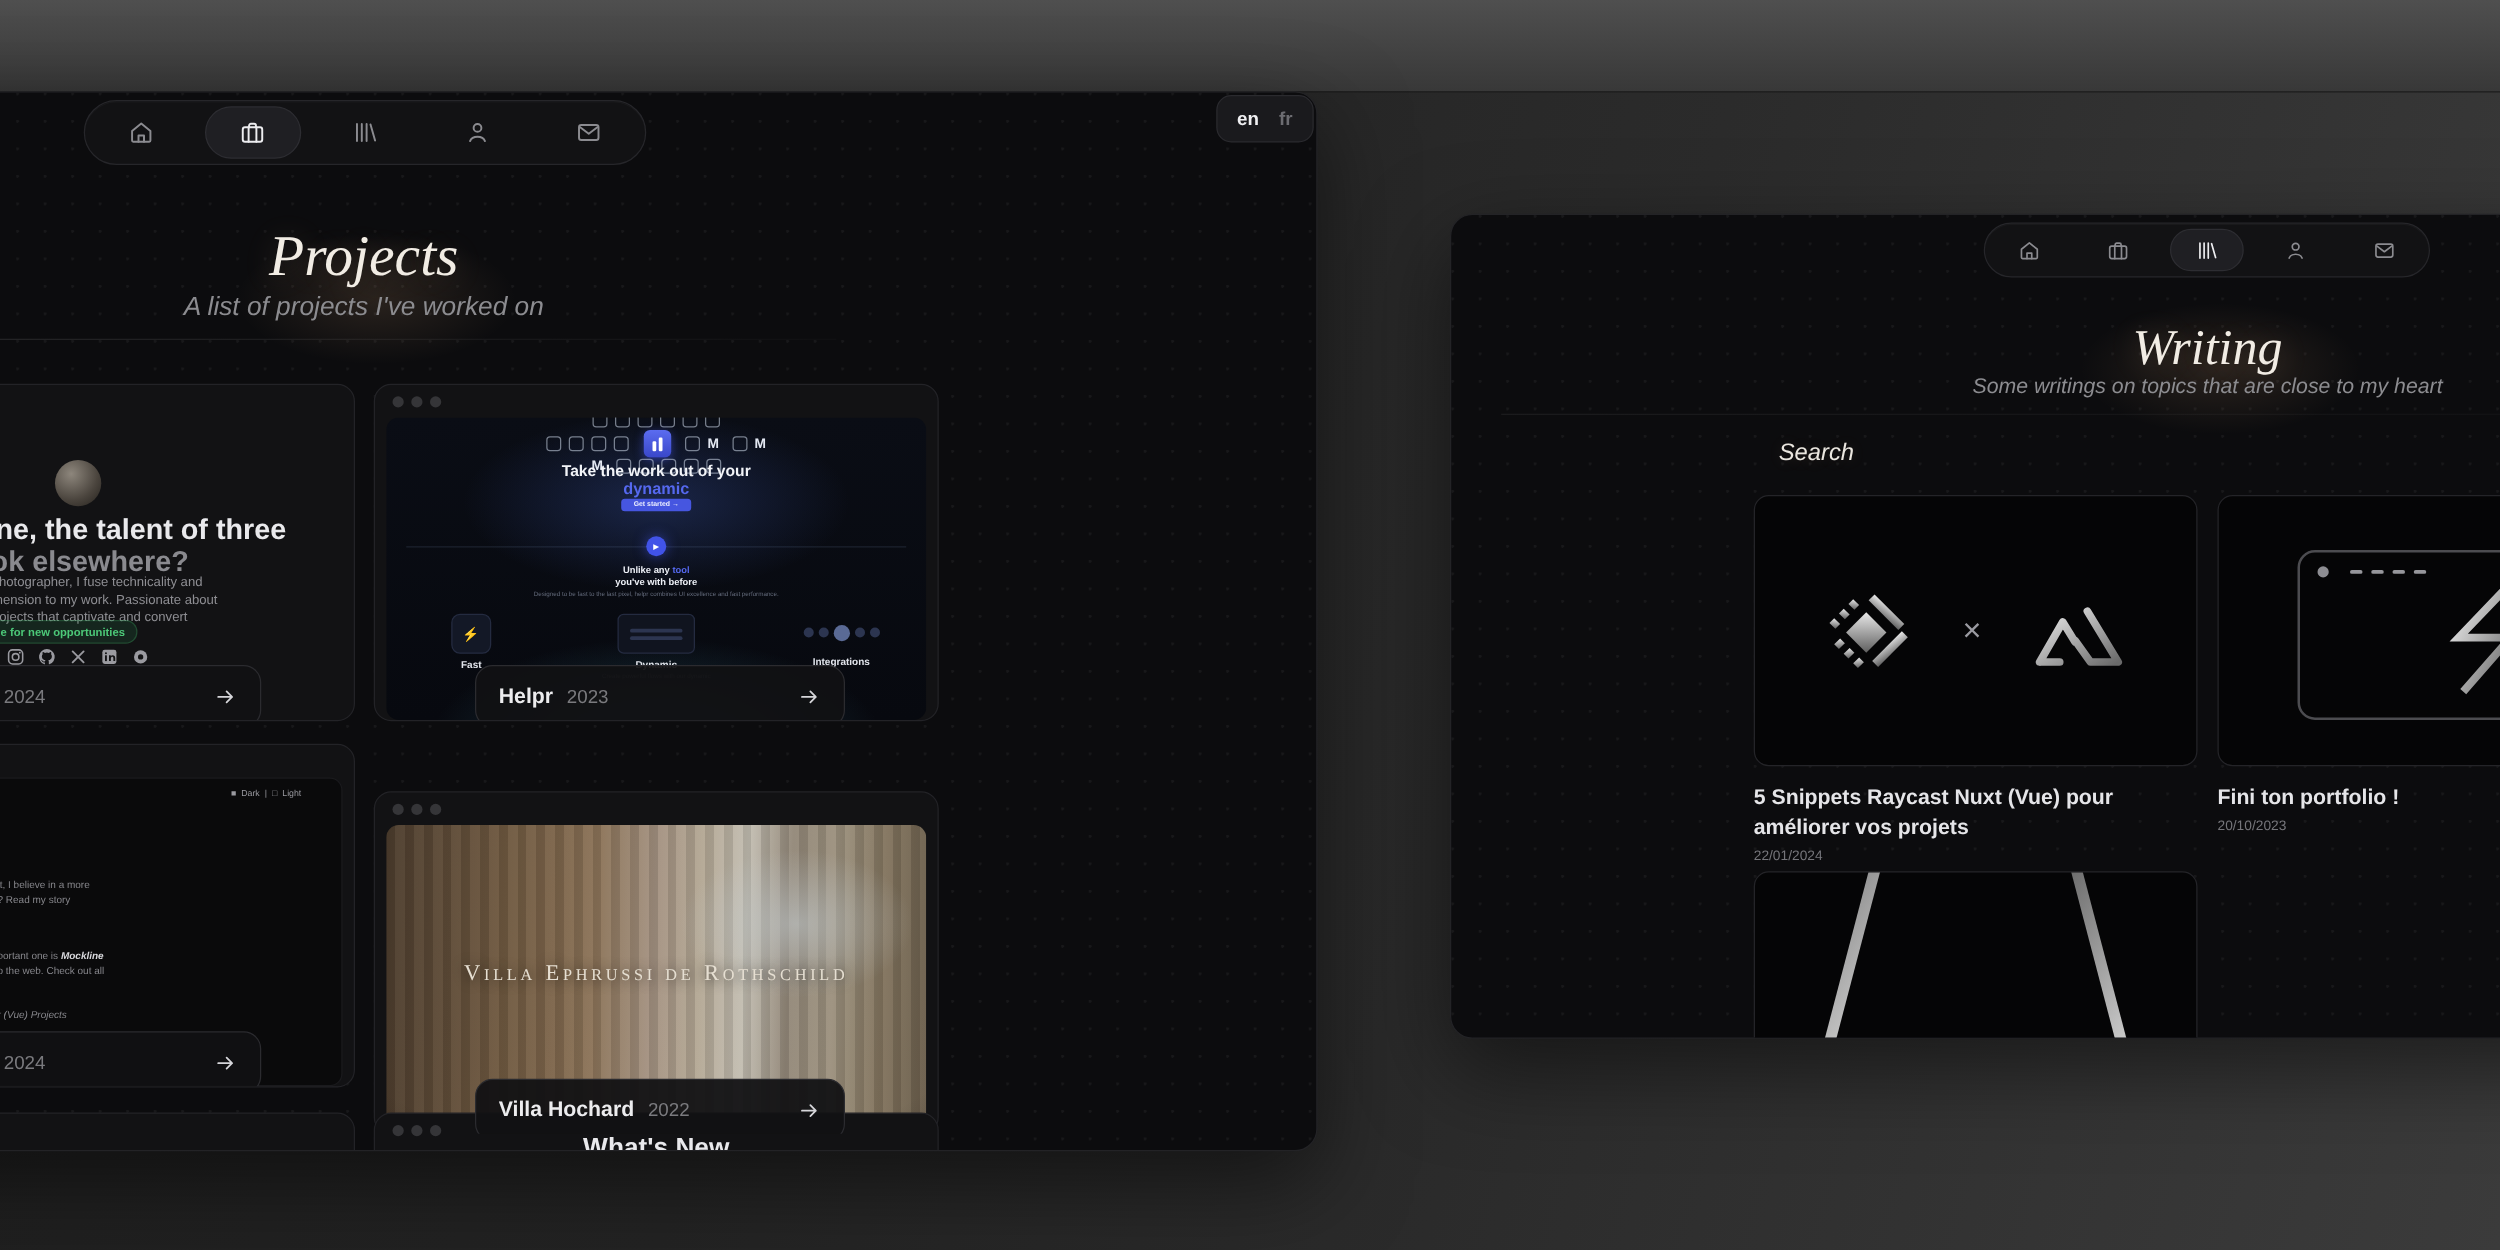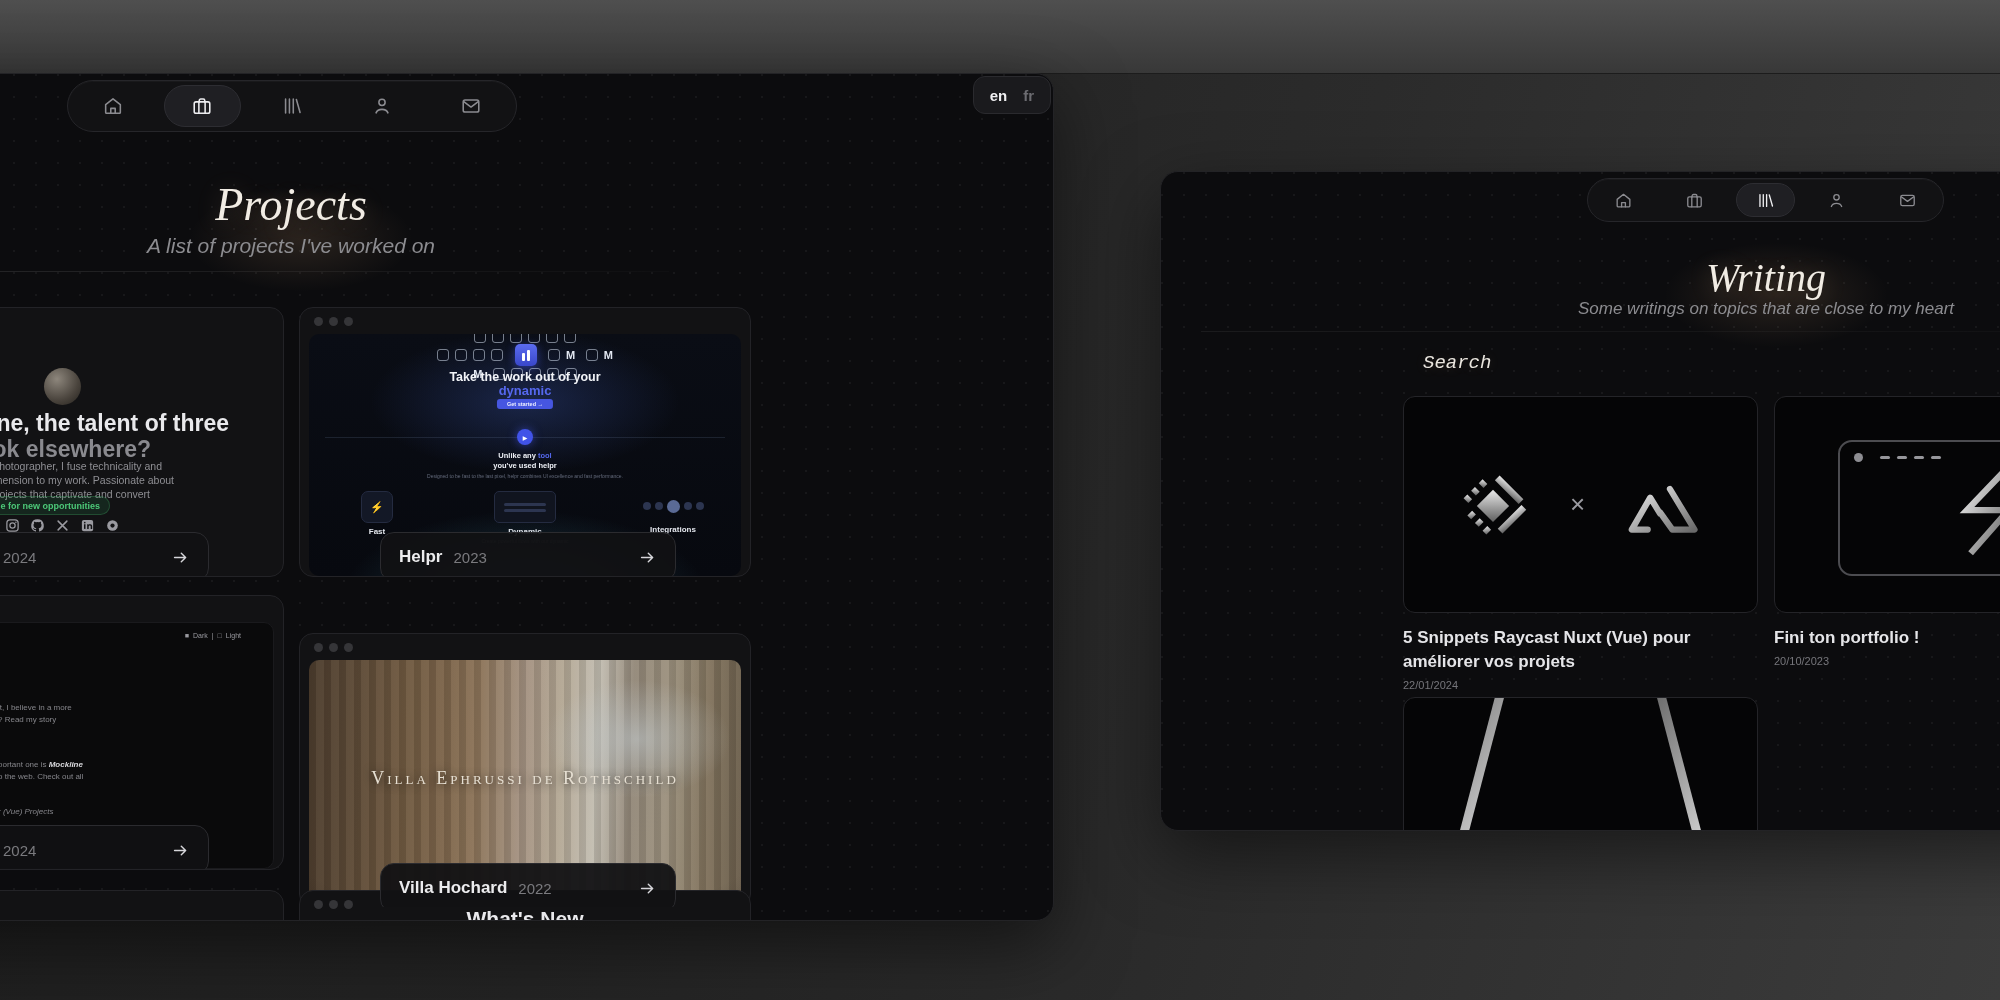--- a/index.html
+++ b/index.html
@@ -114,21 +114,21 @@
     radial-gradient(120% 115% at 50% 45%,transparent 55%,rgba(15,10,6,.55)),
     repeating-linear-gradient(90deg,rgba(0,0,0,.10) 0 7px,rgba(255,255,255,.03) 7px 15px),
     linear-gradient(92deg,#4d3d2e 0%,#5f4c38 12%,#705a41 22%,#7d654b 31%,#8d755a 39%,#a49281 49%,
       #b5a996 58%,#c3beb2 66%,#94897a 74%,#9d927f 82%,#83755f 91%,#6b5e4c 100%);}
   .moverlay{position:absolute;left:0;right:0;top:108px;text-align:center;margin:0;
     font-family:"Liberation Serif",serif;font-variant:small-caps;font-weight:500;letter-spacing:3px;
     font-size:18px;color:#e6dfd2;text-shadow:0 1px 10px rgba(0,0,0,.8);}
   .wnew{position:absolute;left:0;right:0;top:16px;text-align:center;margin:0;
     color:#e9e9ec;font-weight:700;font-size:21px;}
   
-  .search-label{position:absolute;margin:0;font-family:Liberation Mono, monospace;font-style:italic;
+  .search-label{position:absolute;margin:0;font-family:Liberation Sans, sans-serif;font-style:italic;
     font-size:19px;color:#eae6df;text-shadow:0 1px 12px rgba(255,210,160,.15);cursor:pointer;text-align:center;}
   .article{position:absolute;width:355px;cursor:pointer;}
   .artimg{width:355px;height:217px;box-sizing:border-box;background:#050506;
     border:1px solid #242428;border-radius:12px;position:relative;overflow:hidden;
     display:flex;align-items:center;justify-content:center;}
   .arttitle{margin:13px 0 0 0;color:#e5e5e8;font-weight:700;font-size:17px;line-height:24px;}
   .artdate{margin:5px 0 0 0;color:#76767b;font-size:11px;}
   .xsep{color:#9a9aa0;font-size:26px;margin:0 34px;}
   .termwin{position:absolute;left:63px;top:43px;width:300px;height:132px;border:2px solid #4c4c50;
     border-radius:14px;}
@@ -271,21 +271,21 @@
         <div class="irow" style="top:30px;">
           <span class="sqM">M</span>
           <span class="sq"></span><span class="sq"></span><span class="sq"></span><span class="sq"></span><span class="sq"></span>
         </div>
         <p class="htxt1">Take the work out of your</p>
         <p class="htxt2">dynamic</p>
         <span class="hcta">Get started →</span>
         <span class="hline"></span>
         <span class="hplay">▶</span>
         <p class="hsub" style="top:117px;"><span>Unlike any </span><em>tool</em></p>
-        <p class="hsub" style="top:127px;">you've used helpr</p>
+        <p class="hsub" style="top:127px;">you've with before</p>
         <p class="hdesc">Designed to be fast to the last pixel, helpr combines UI excellence and fast performance.</p>
         <div class="hfeats">
           <div class="feat">
             <span class="fg-fast">⚡</span>
             <span class="flabel">Fast</span>
           </div>
           <div class="feat">
             <span class="fg-dyn">
                 <i></i>
                 <i></i>

